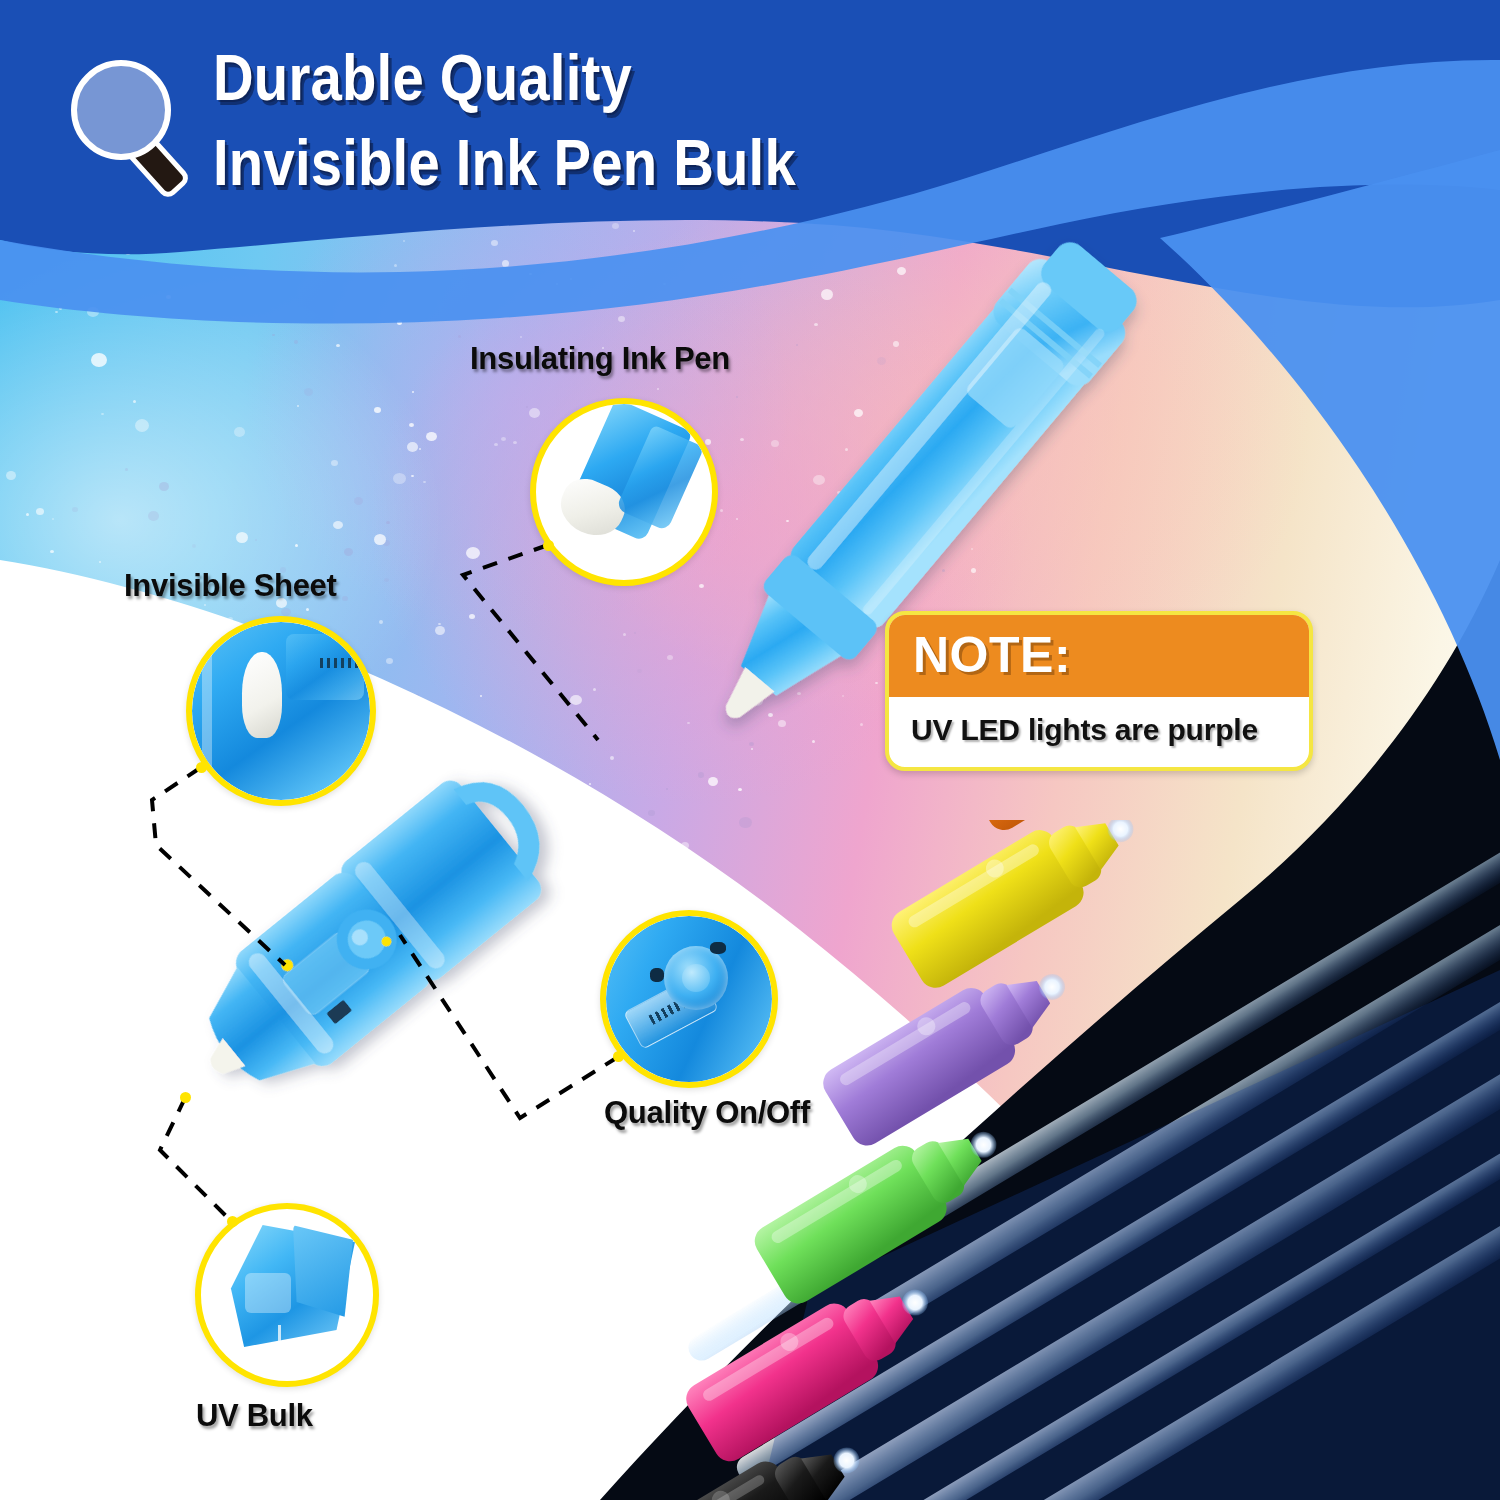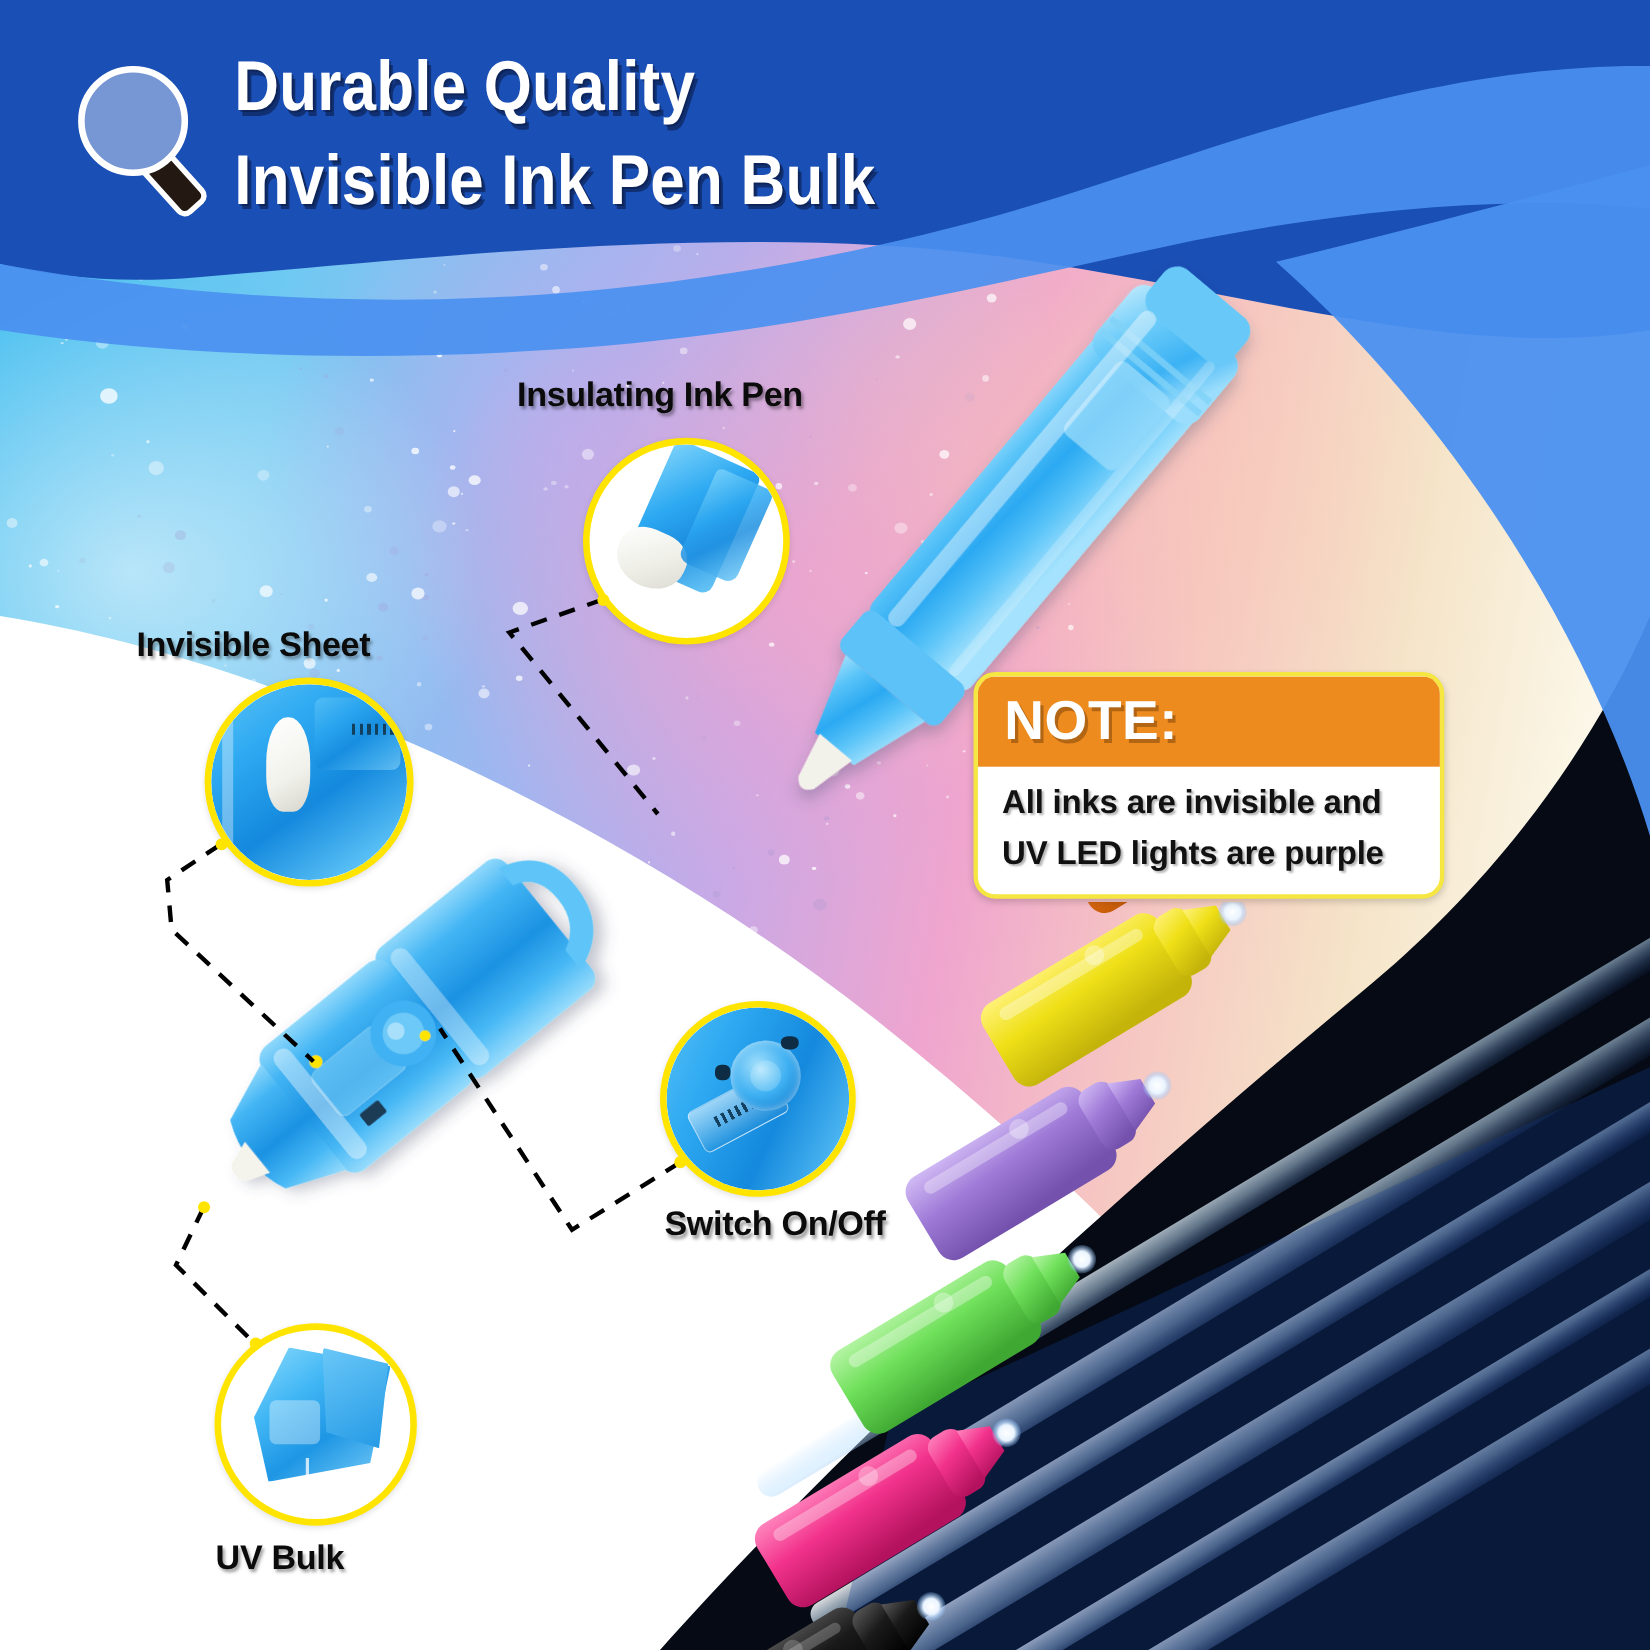--- a/index.html
+++ b/index.html
@@ -657,21 +657,21 @@
     <div class="inner">
       <div class="bluebody" style="left:-20px;top:-20px;width:220px;height:220px;transform:rotate(-30deg);"></div>
       <div class="sw-slot" style="left:22px;top:74px;width:84px;height:40px;transform:rotate(-28deg);"></div>
       <div style="position:absolute;left:42px;top:88px;width:48px;height:10px;transform:rotate(-28deg);background:repeating-linear-gradient(90deg,#14405f 0 3px,transparent 3px 7px);"></div>
       <div class="sw-ring" style="left:58px;top:30px;width:64px;height:64px;"></div>
       <div style="position:absolute;left:76px;top:48px;width:28px;height:28px;border-radius:50%;background:radial-gradient(circle at 35% 30%,#BFEAFD,#49B6F3);"></div>
       <div style="position:absolute;left:104px;top:26px;width:16px;height:12px;border-radius:40%;background:#0E2C44;"></div>
       <div style="position:absolute;left:44px;top:52px;width:14px;height:14px;border-radius:40%;background:#0E2C44;"></div>
     </div>
   </div>
-  <div class="lbl" style="left:604px;top:1095px;">Switch On/Off</div>
+  <div class="lbl" style="left:604px;top:1095px;">Quality On/Off</div>
 
   <div class="bub" style="left:195px;top:1203px;width:172px;height:172px;">
     <div class="inner">
       <div class="uvcone" style="left:22px;top:16px;width:132px;height:122px;"></div>
       <div style="position:absolute;left:92px;top:12px;width:60px;height:104px;border-radius:10px;background:linear-gradient(150deg,#6CC9F8,#1E96E4);clip-path:polygon(0 4%,100% 18%,86% 92%,6% 78%);"></div>
       <div style="position:absolute;left:44px;top:64px;width:46px;height:40px;border-radius:6px;background:rgba(255,255,255,.35);"></div>
       <div style="position:absolute;left:30px;top:116px;width:44px;height:26px;border-radius:0 0 14px 14px;border:3px solid rgba(255,255,255,.75);border-top:none;"></div>
     </div>
   </div>
   <div class="lbl" style="left:196px;top:1398px;">UV Bulk</div>
@@ -680,18 +680,17 @@
   <div class="dot" style="left:196px;top:762px;"></div>
   <div class="dot" style="left:613px;top:1051px;"></div>
   <div class="dot" style="left:227px;top:1216px;"></div>
   <div class="dot" style="left:180px;top:1092px;"></div>
 
   <div class="note">
     <div class="note-hd">
       <span>NOTE:</span>
     </div>
     <div class="note-bd">
-      <p>All inks are invisible and</p>
       <p>UV LED lights are purple</p>
     </div>
   </div>
 
 </div>
 
 </body></html>

